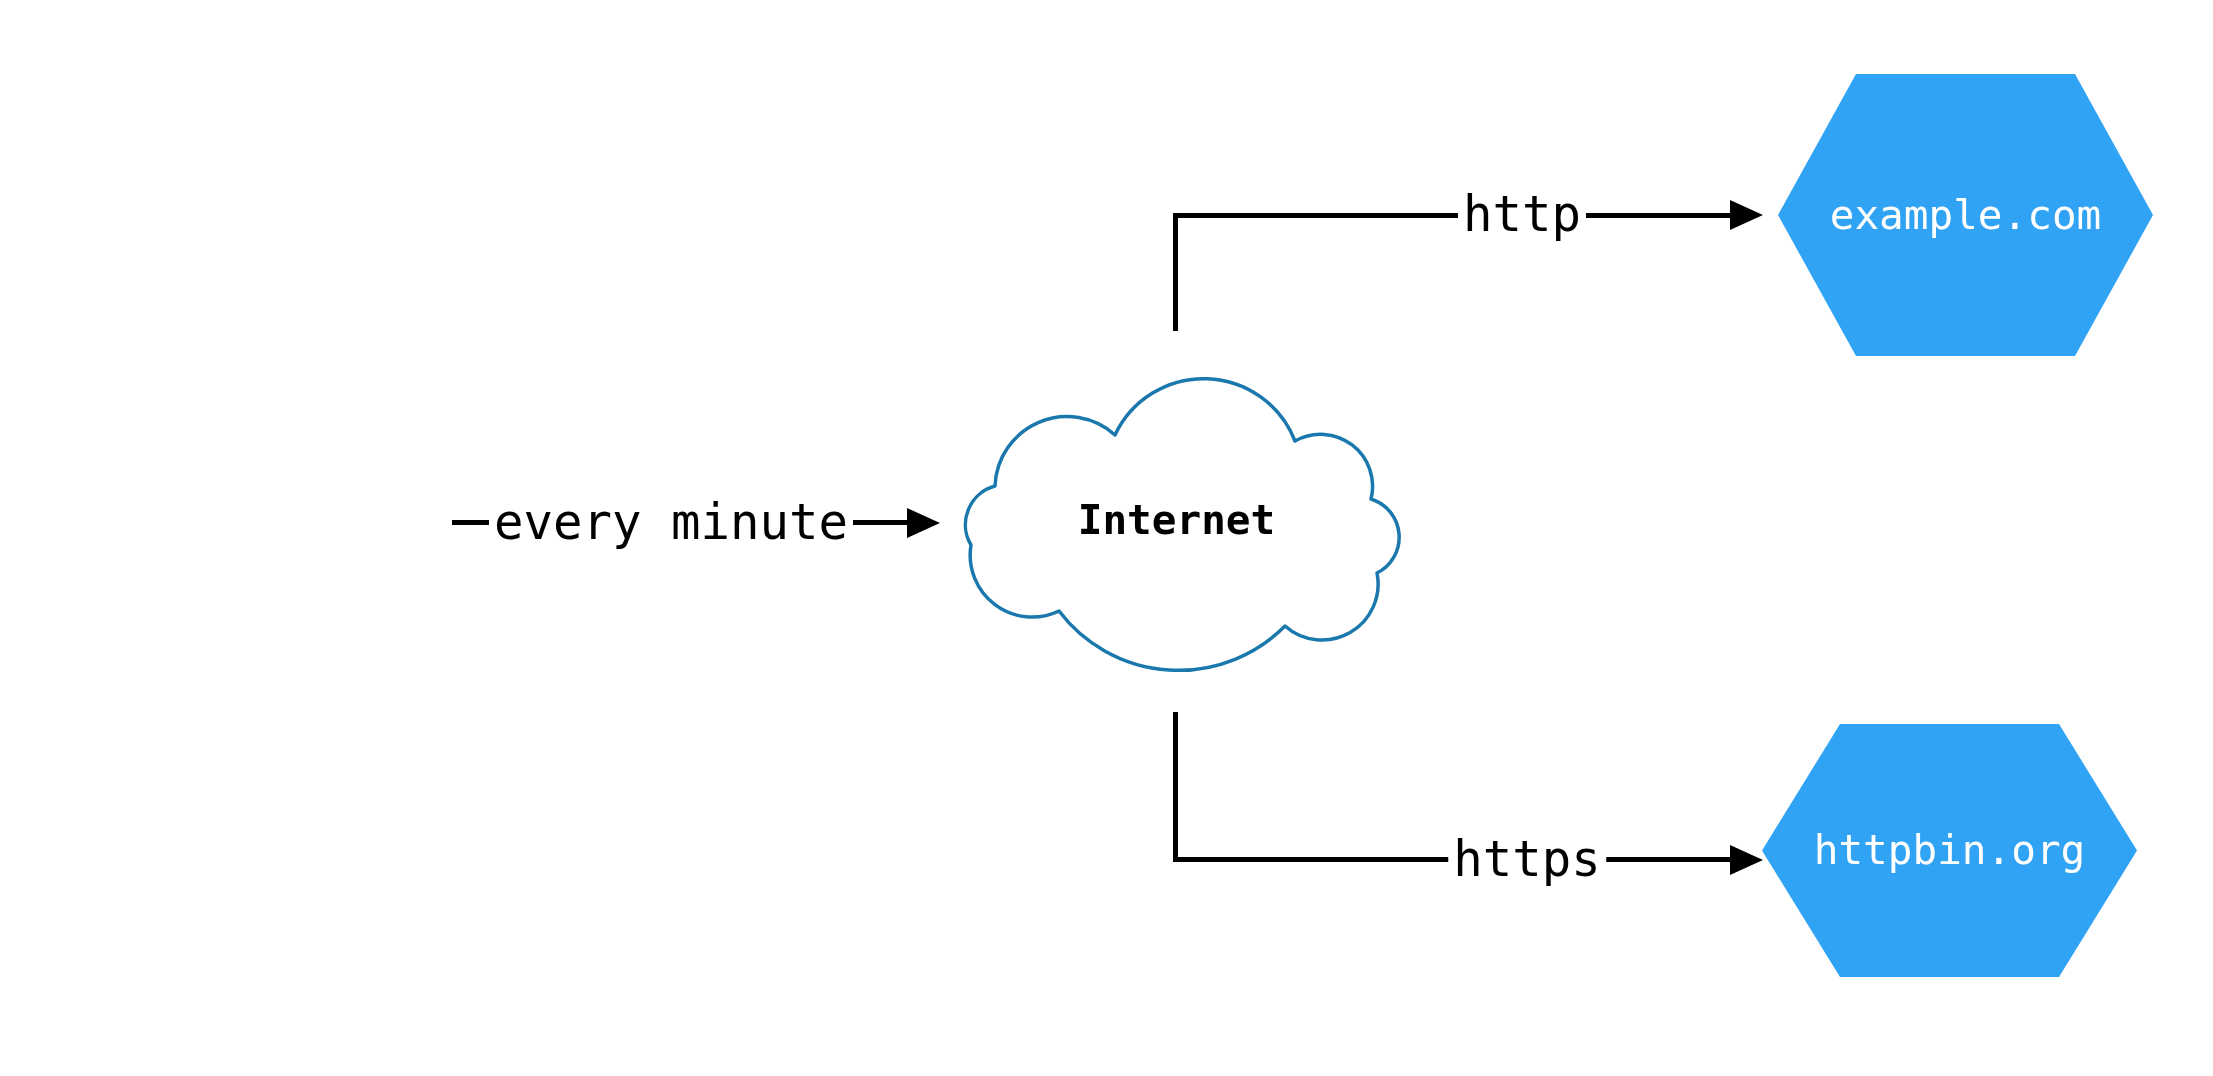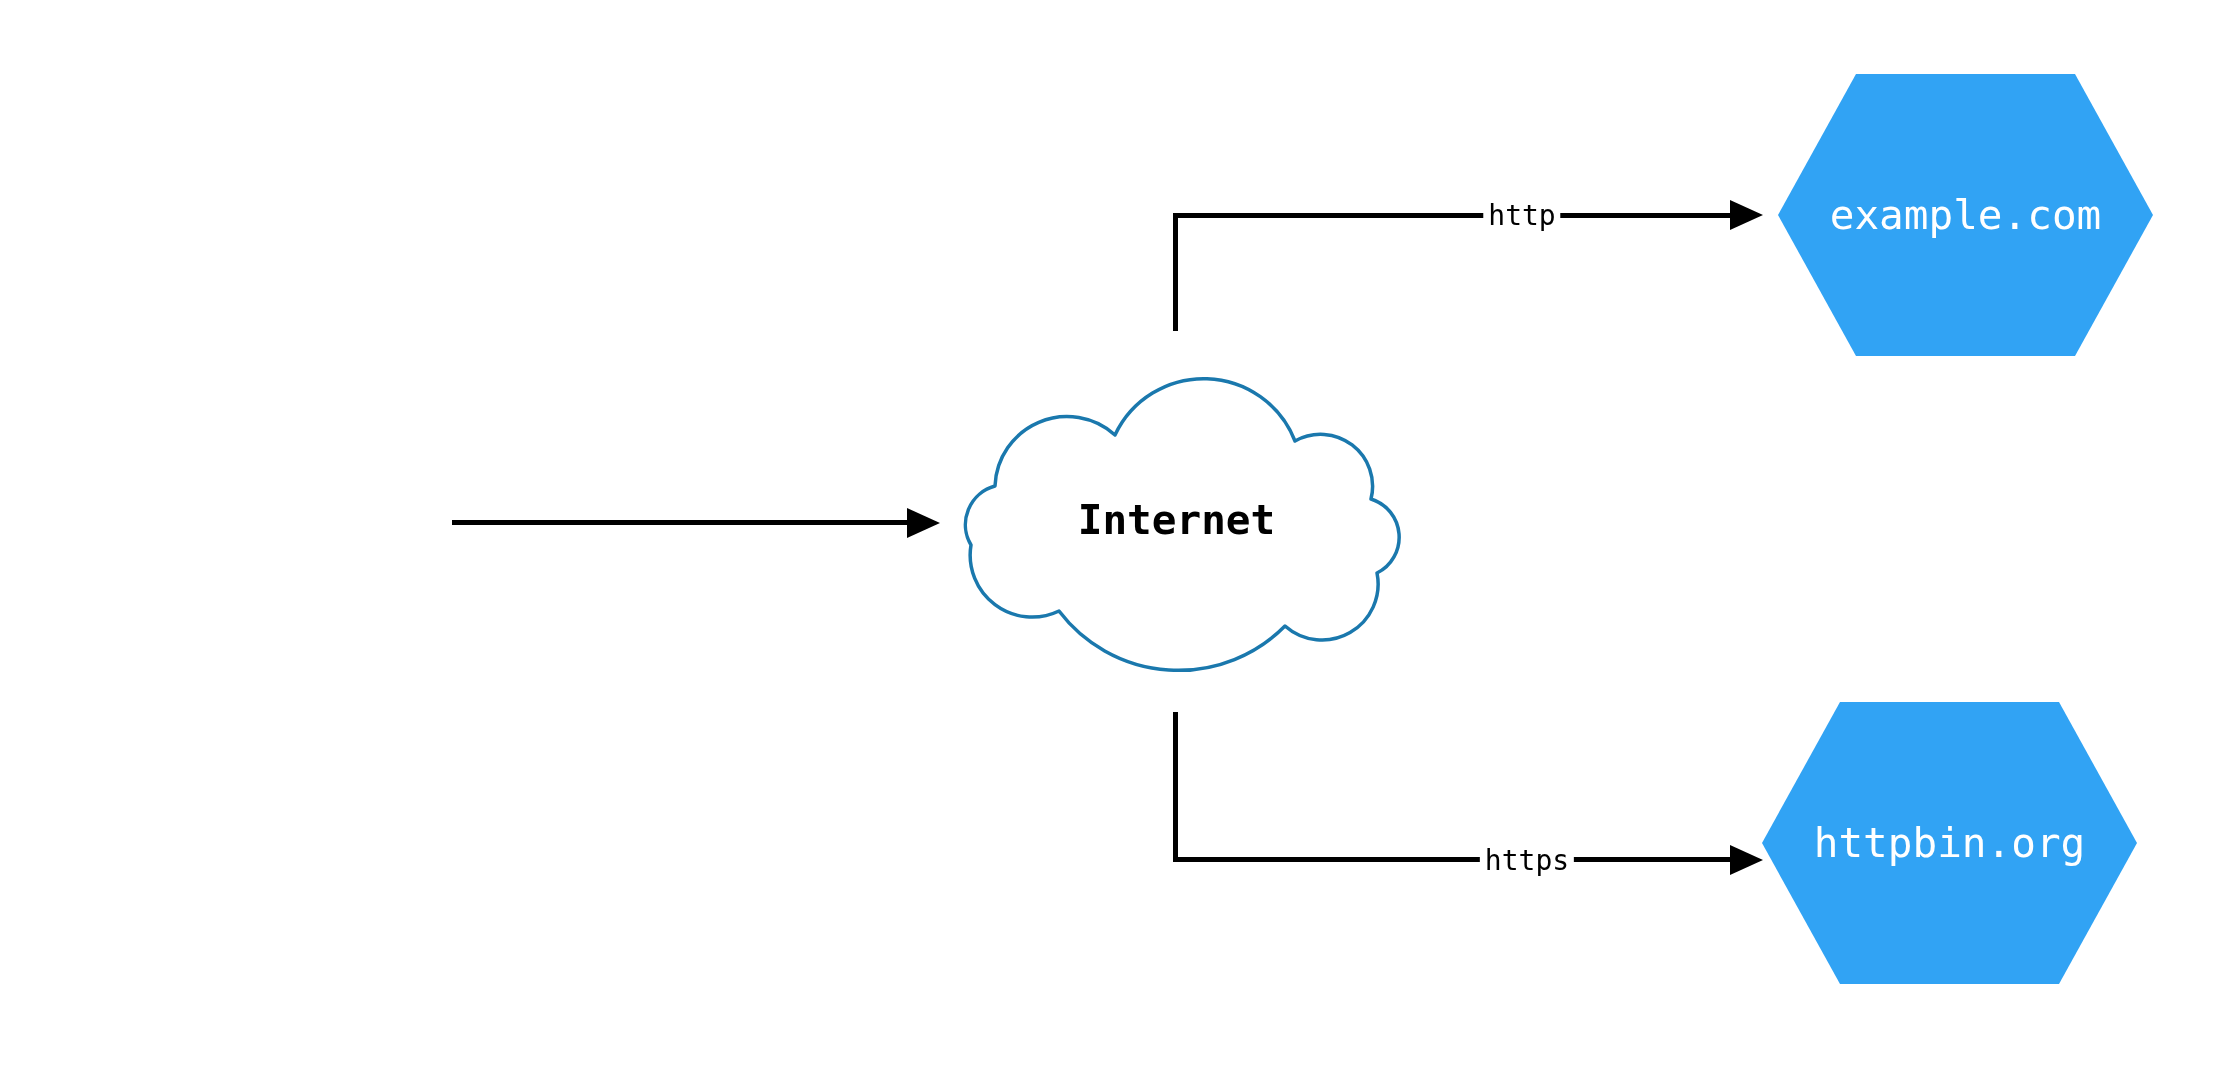--- a/index.html
+++ b/index.html
@@ -36,21 +36,21 @@
   
   .edge-line {
     position: absolute;
     background: var(--line-color, #000000);
   }
   .edge-label {
     position: absolute;
     transform: translate(-50%, -50%);
     background: var(--background, #ffffff);
     color: var(--label-color, #000000);
-    font-size: 28px;
+    font-size: 49px;
     line-height: 1.25;
     padding: 0 5px;
     white-space: nowrap;
   }
   .arrowhead {
     position: absolute;
     width: 0;
     height: 0;
     border-top: 15px solid transparent;
     border-bottom: 15px solid transparent;
@@ -81,21 +81,21 @@
     display: flex;
     align-items: center;
     justify-content: center;
     color: var(--label-color, #000000);
     font-size: 41px;
   }
 
   
   .node-monitoring { left: 71px;   top: 383px; width: 381px; height: 282px; }
   .node-example    { left: 1778px; top: 74px;  width: 375px; height: 282px; }
-  .node-httpbin    { left: 1762px; top: 702px; width: 375px; height: 282px; }
+  .node-httpbin    { left: 1762px; top: 724px; width: 375px; height: 253px; }
 
   
   .line-em-h      { left: 452px;  top: 520px; width: 460px; height: 5px; }
   .arrow-em       { left: 907px;  top: 508px; }
   .label-em       { left: 671px;  top: 523px; }
 
   
   .line-http-v    { left: 1173px; top: 213px; width: 5px;   height: 118px; }
   .line-http-h    { left: 1173px; top: 213px; width: 559px; height: 5px; }
   .arrow-http     { left: 1730px; top: 200px; }
@@ -108,20 +108,21 @@
   .label-https    { left: 1527px; top: 860px; }
 </style>
 </head>
 <body>
 
 <div class="canvas">
 
 
   <div class="edge-line line-em-h"></div>
   <div class="arrowhead arrow-em"></div>
+  <div class="edge-label label-em">every minute</div>
 
   <div class="cloud-node">
     <svg width="467" height="274" viewBox="0 0 467 274">
       <path d="M 28 162
                A 40 40 0 0 1 52 103
                A 72 72 0 0 1 172 52
                A 98 98 0 0 1 352 58
                A 52 52 0 0 1 428 116
                A 40 40 0 0 1 434 190
                A 56 56 0 0 1 342 243

